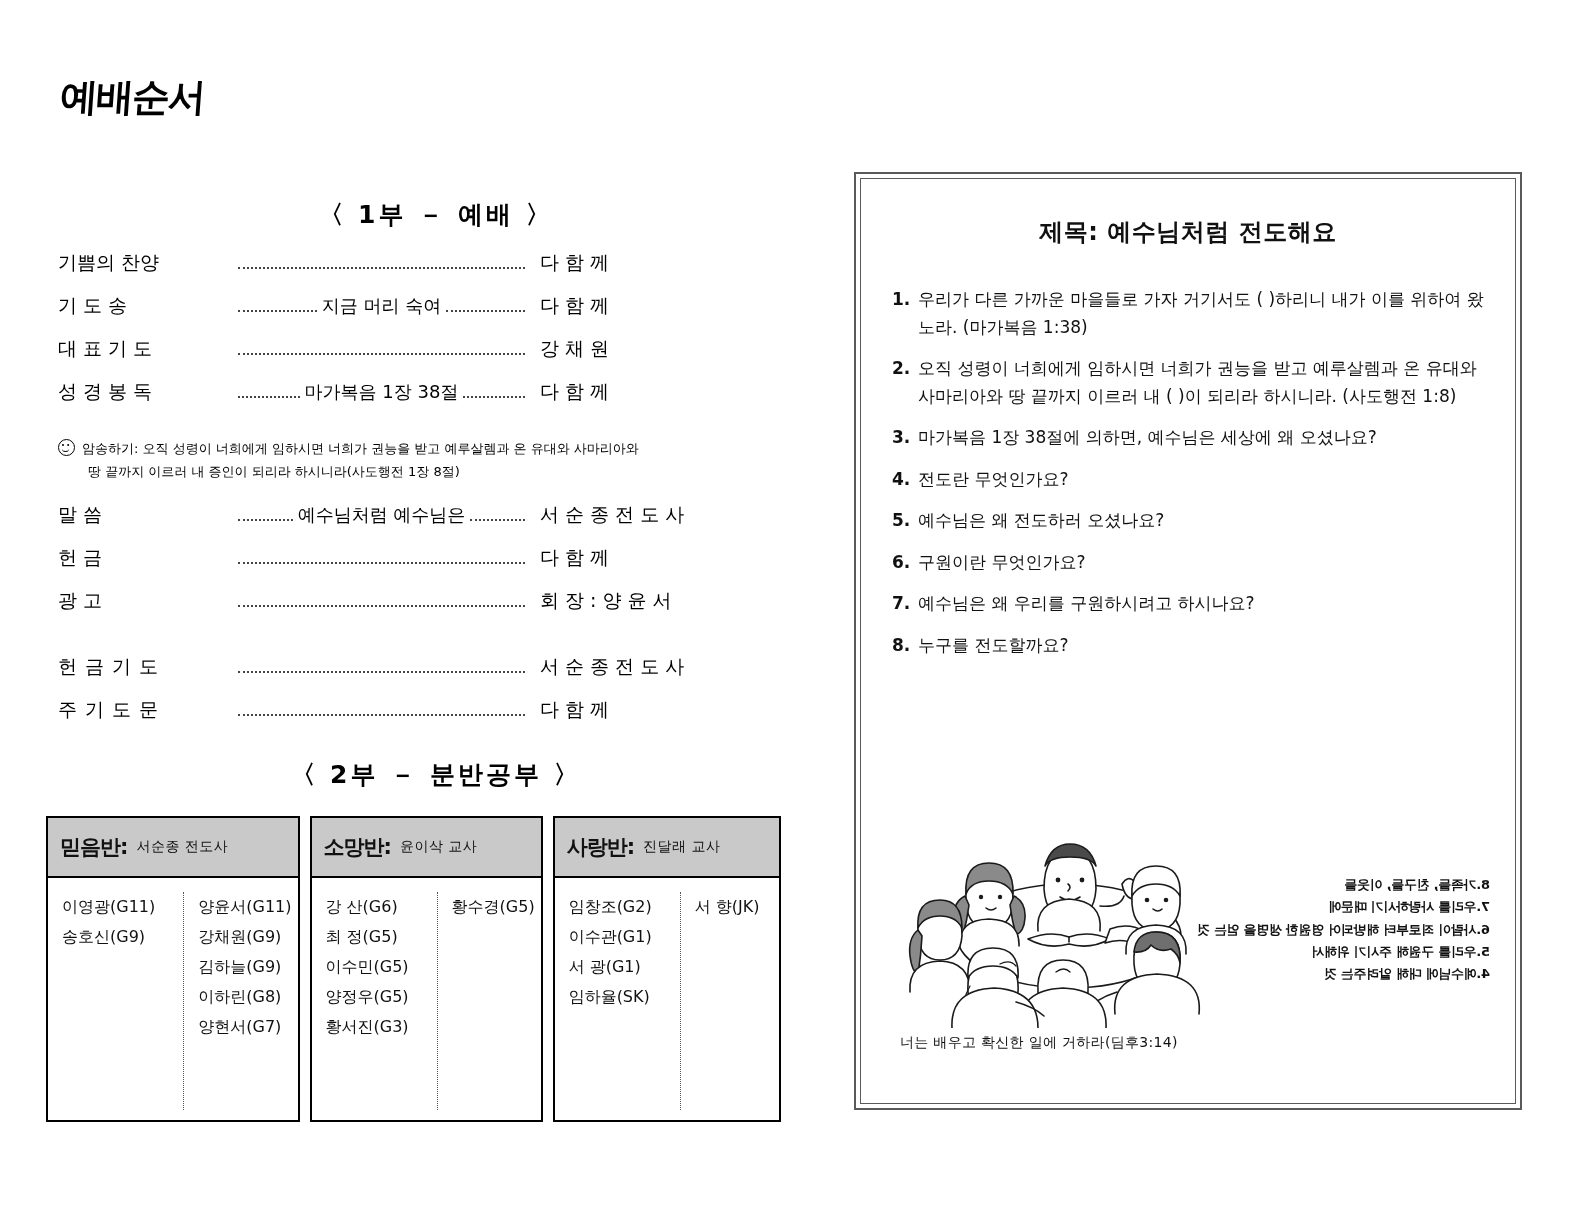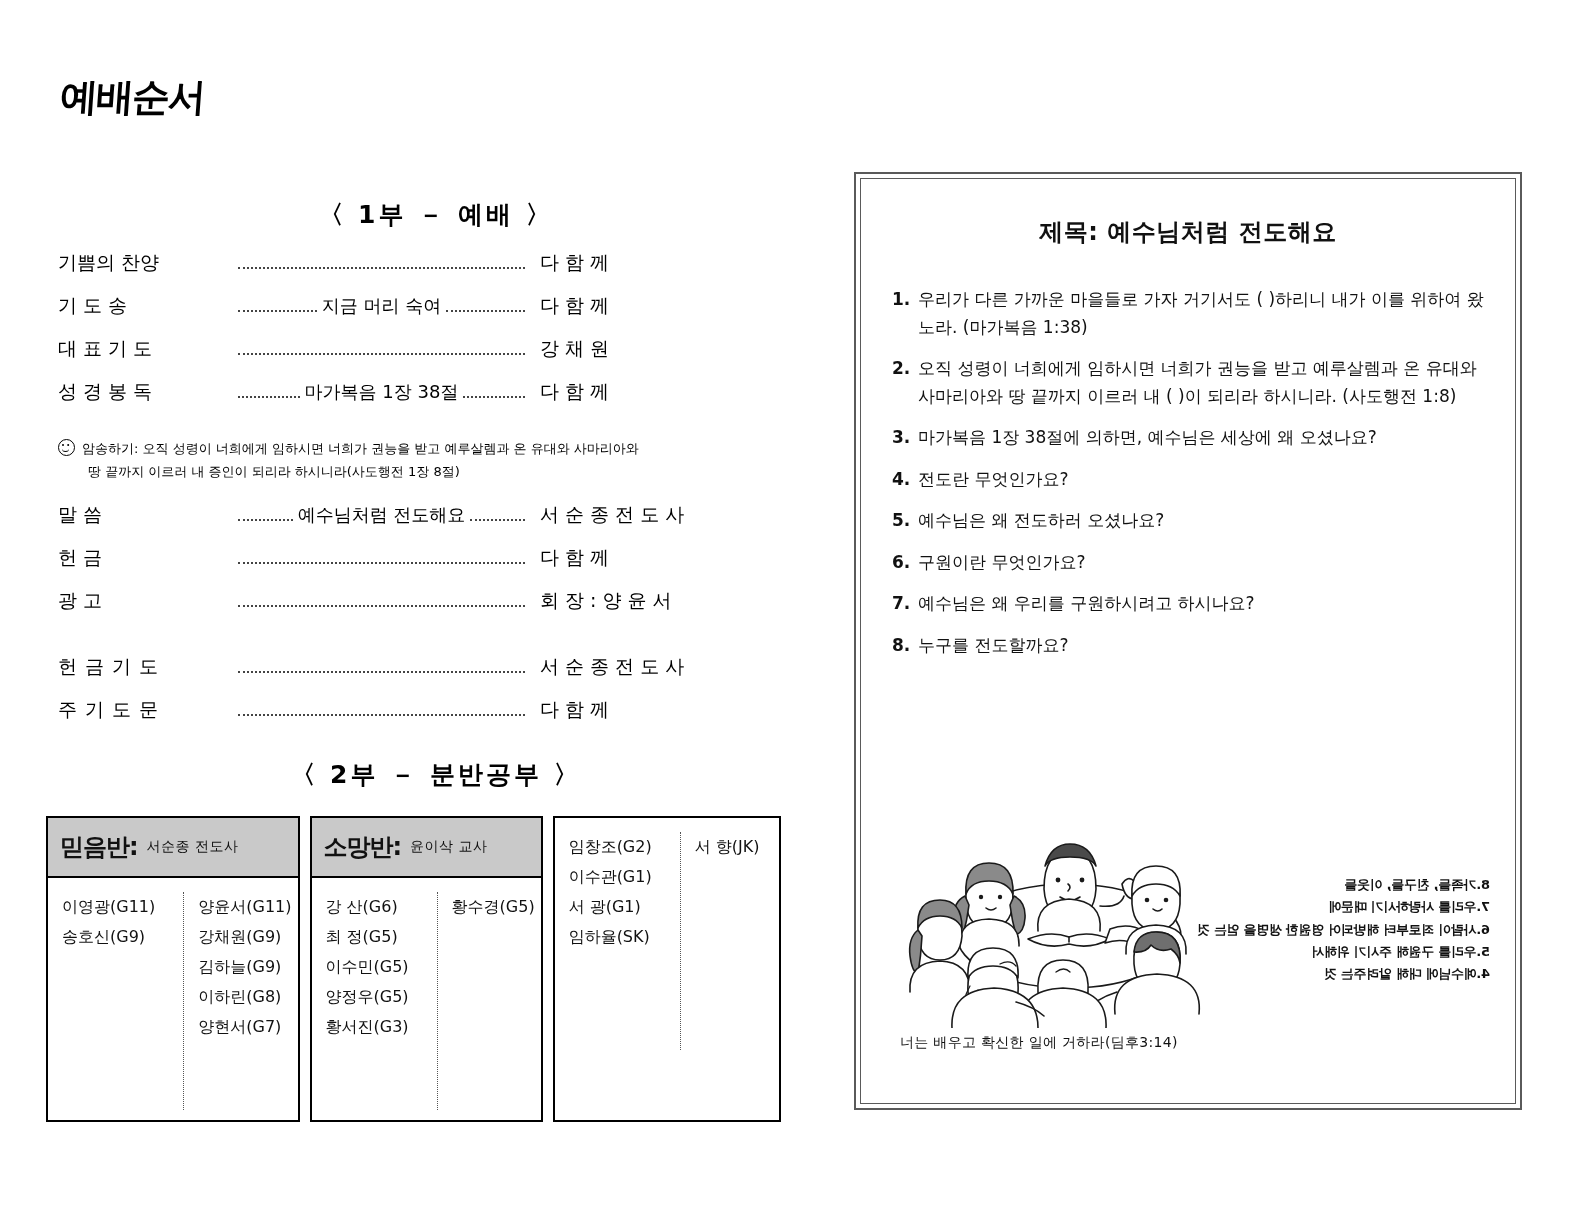--- a/index.html
+++ b/index.html
@@ -163,21 +163,21 @@
     border-bottom: 2px solid #000;
     height: 58px;
     display: flex;
     align-items: center;
     padding-left: 12px;
     gap: 9px;
     white-space: nowrap;
   }
   .class-head .cname {
     font-weight: 900;
-    font-size: 24px;
+    font-size: 21px;
     letter-spacing: -1px;
   }
   .class-head .cteacher {
     font-size: 14px;
     letter-spacing: 0.5px;
   }
   .class-body {
     display: flex;
     min-height: 218px;
     padding: 14px 0 10px 0;
@@ -332,21 +332,21 @@
     <span>오직 성령이 너희에게 임하시면 너희가 권능을 받고 예루살렘과 온 유대와 사마리아와</span>
     <span class="memorize-indent">땅 끝까지 이르러 내 증인이 되리라 하시니라(사도행전 1장 8절)</span>
   </div>
 
   <div class="order-list" style="top:502px;">
 
     <div class="order-row">
       <div class="ord-name">말 씀</div>
       <div class="ord-mid">
         <span class="dots"></span>
-        <span class="ord-mid-text">예수님처럼 전도해요</span>
+        <span class="ord-mid-text">예수님처럼 예수님은</span>
         <span class="dots"></span>
       </div>
       <div class="ord-who compact">서 순 종  전 도 사</div>
     </div>
 
     <div class="order-row">
       <div class="ord-name">헌 금</div>
       <div class="ord-mid">
         <span class="dots"></span>
       </div>
@@ -415,20 +415,24 @@
           <div class="name-item">양정우(G5)</div>
           <div class="name-item">황서진(G3)</div>
         </div>
         <div class="name-col divided">
           <div class="name-item">황수경(G5)</div>
         </div>
       </div>
     </div>
 
     <div class="class-col c3">
+      <div class="class-head">
+        <span class="cname">사랑반:</span>
+        <span class="cteacher">진달래 교사</span>
+      </div>
       <div class="class-body">
         <div class="name-col">
           <div class="name-item">임창조(G2)</div>
           <div class="name-item">이수관(G1)</div>
           <div class="name-item">서 광(G1)</div>
           <div class="name-item">임하율(SK)</div>
         </div>
         <div class="name-col divided">
           <div class="name-item">서 향(JK)</div>
         </div>

